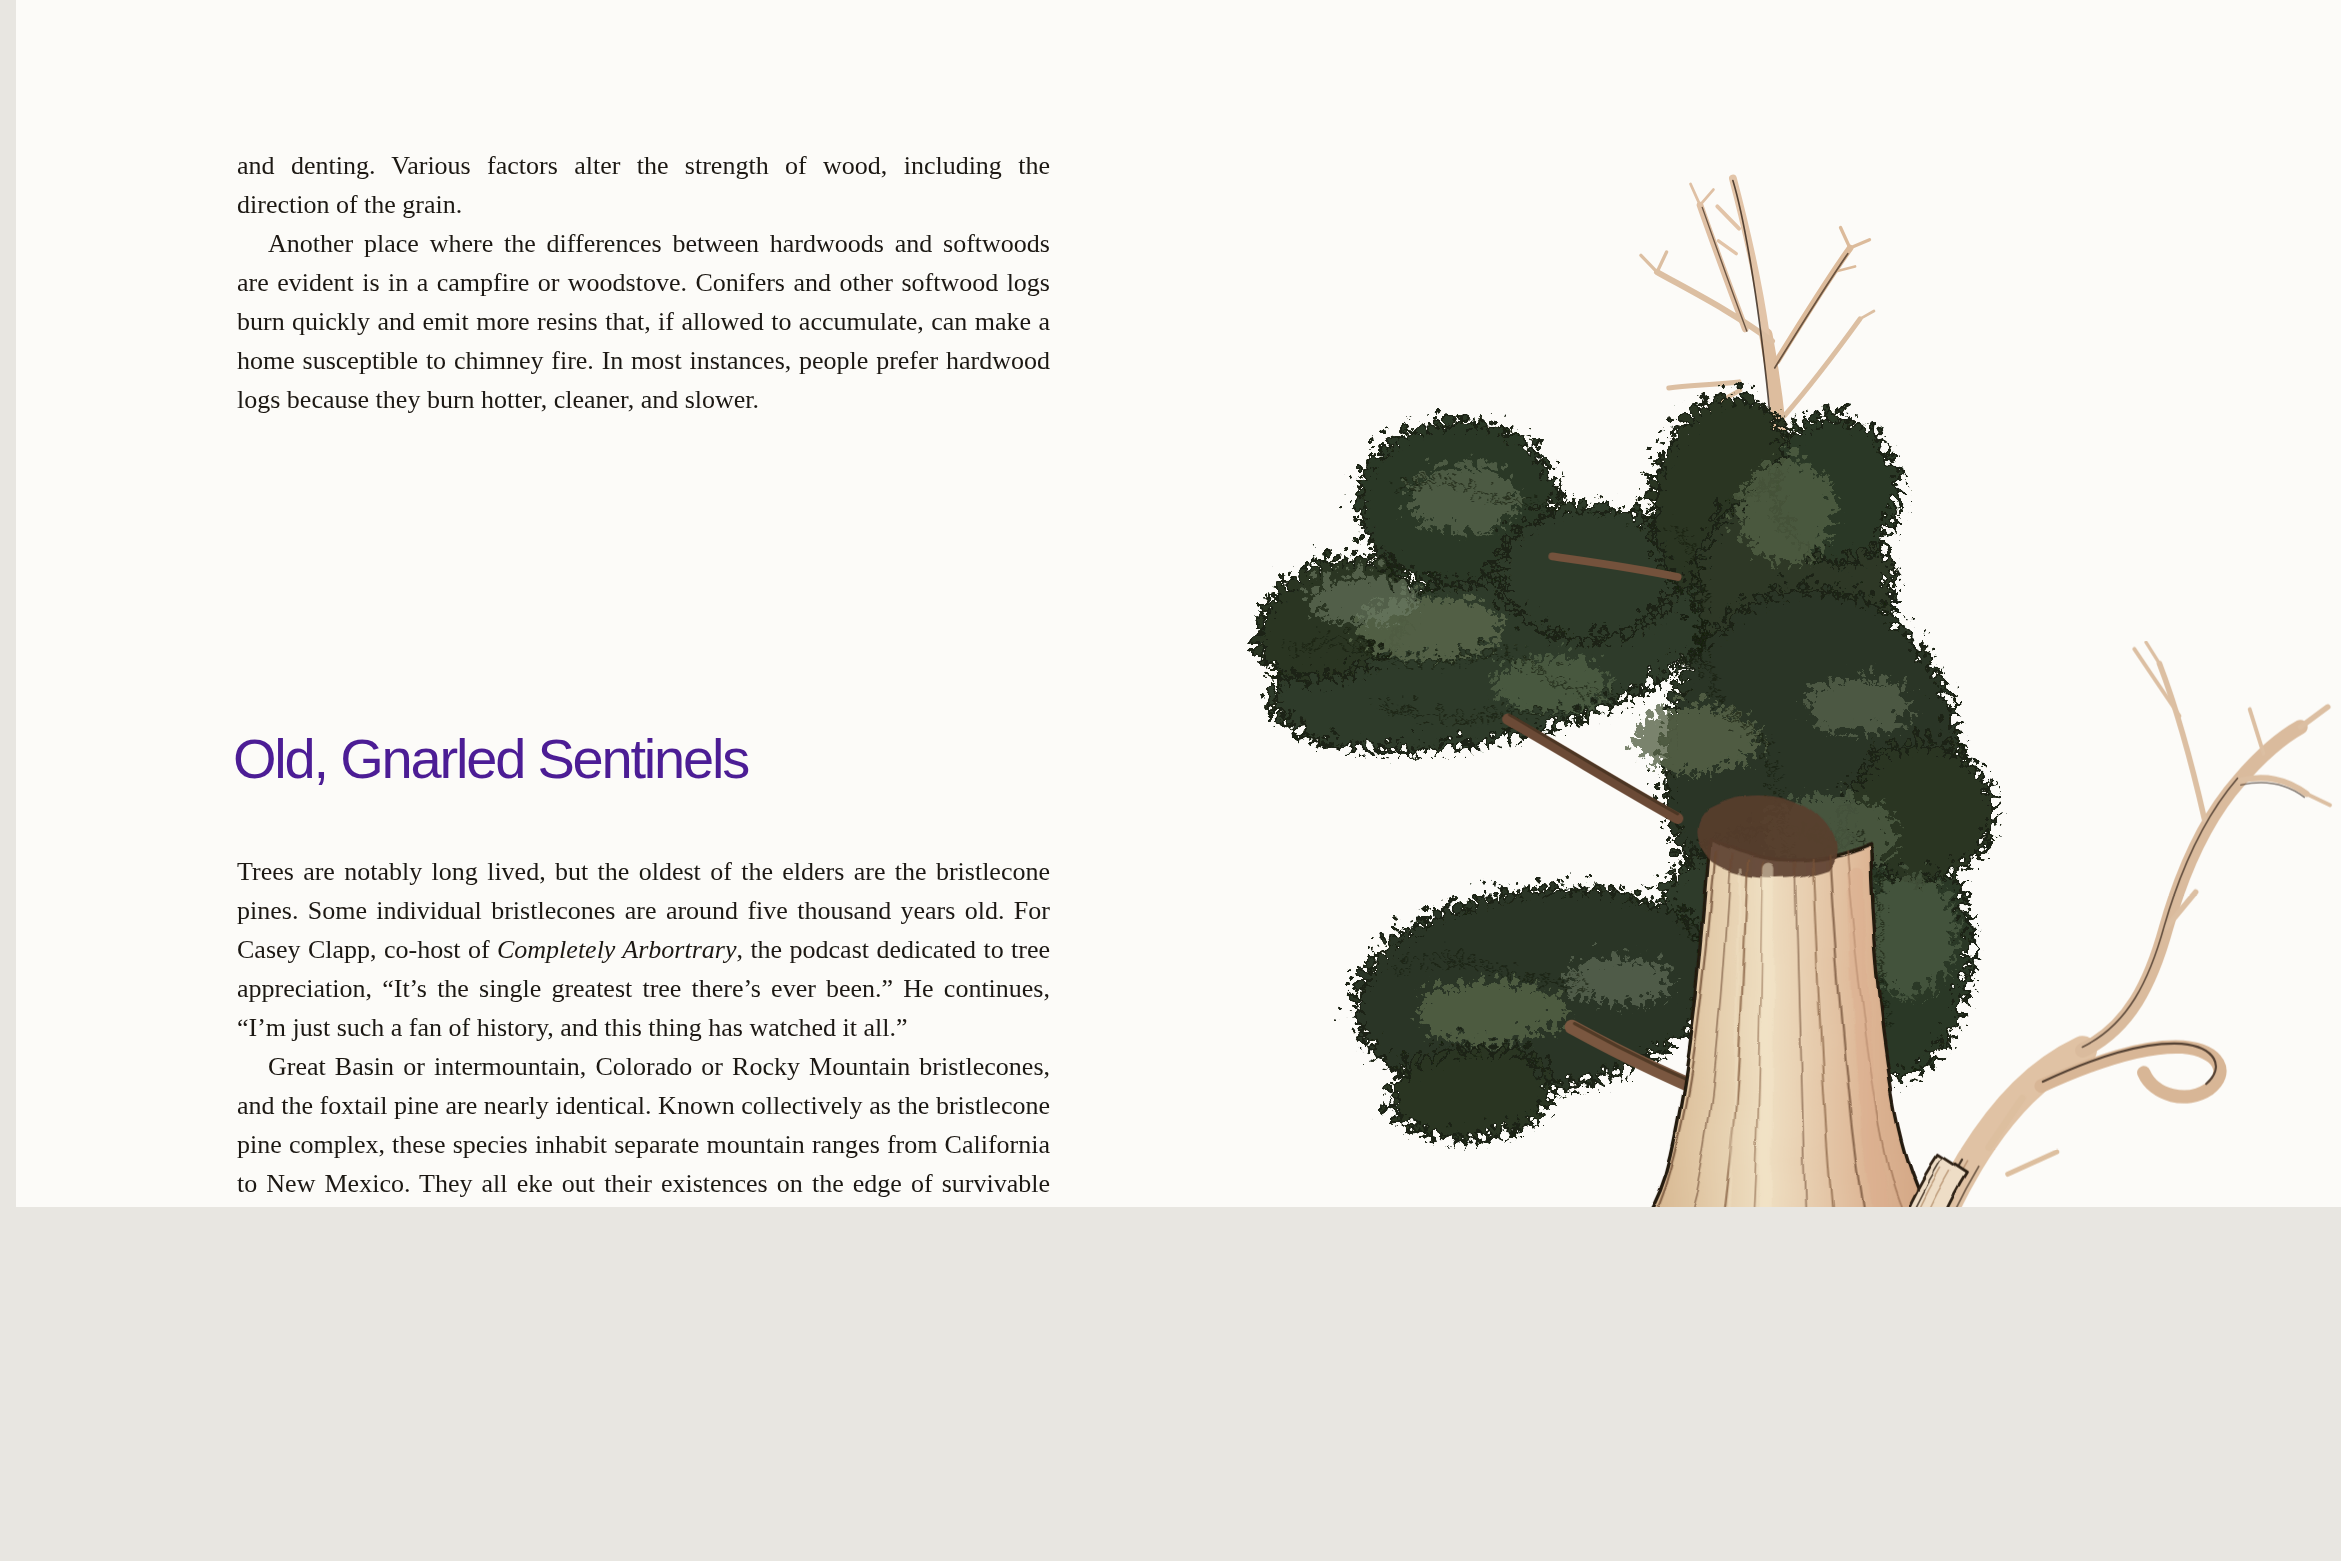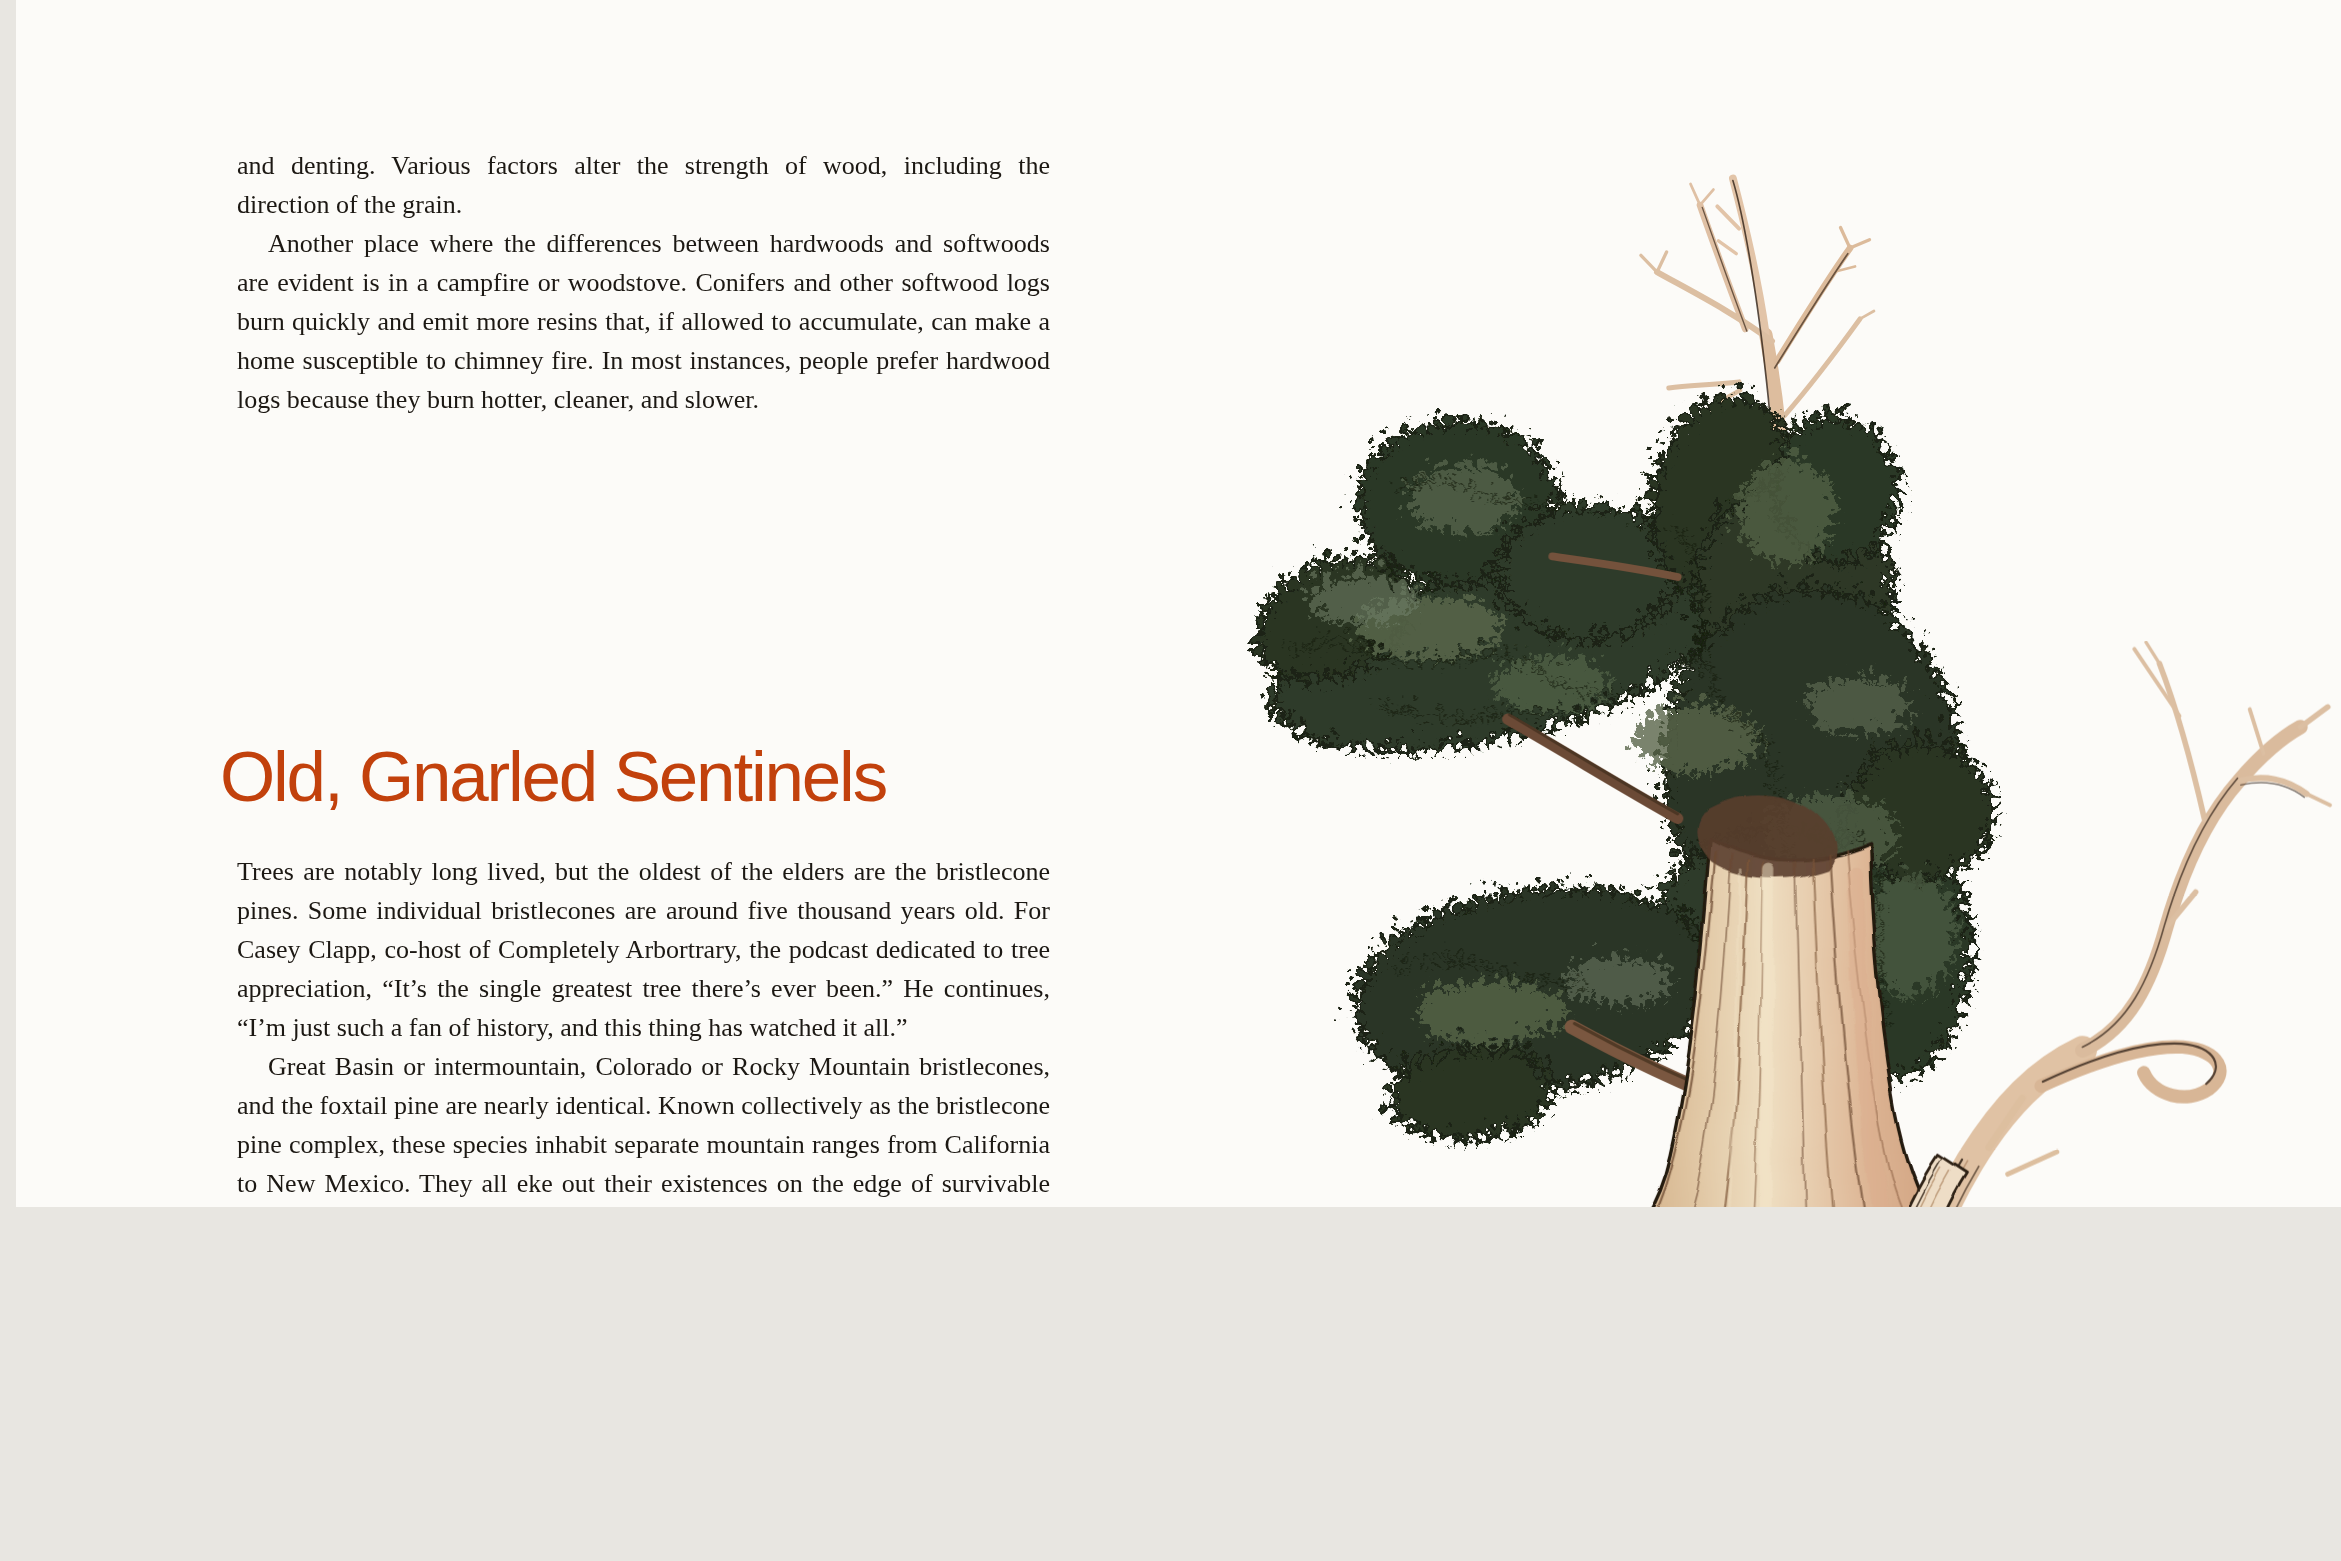--- a/index.html
+++ b/index.html
@@ -12,28 +12,28 @@
     color:#1c1813;
     margin-left:16px;
   }
   .text-block{
     position:absolute;left:221px;width:813px;
     font-size:26px;line-height:39px;
     text-align:justify;
   }
   .text-block p{margin:0;}
   .text-block p.indent{text-indent:31px;}
-  .book-title-italic{}
+  .book-title-italic{font-style:italic;}
   .block-1{top:146px;}
   .block-2{top:852px;}
   .section-heading{
-    position:absolute;left:204px;top:690px;
-    font-family:"Liberation Sans","DejaVu Sans",sans-serif;
-    font-size:71px;line-height:1.1;letter-spacing:-2.2px;
-    color:#c2410c;font-weight:400;white-space:nowrap;
+    position:absolute;left:217px;top:690px;
+    font-family:"Liberation Sans","DejaVu Sans",sans-serif;
+    font-size:56px;line-height:1.1;letter-spacing:-2.2px;
+    color:#4c1d95;font-weight:400;white-space:nowrap;
   }
   .folio{
     position:absolute;
     font-family:"Liberation Sans","DejaVu Sans",sans-serif;
     font-weight:400;font-size:24.5px;letter-spacing:1.7px;
     color:#ad5d35;line-height:1;
   }
   .folio-left{left:88px;top:1466px;}
   .folio-right{left:2211px;top:1466px;}
   .running-head{

